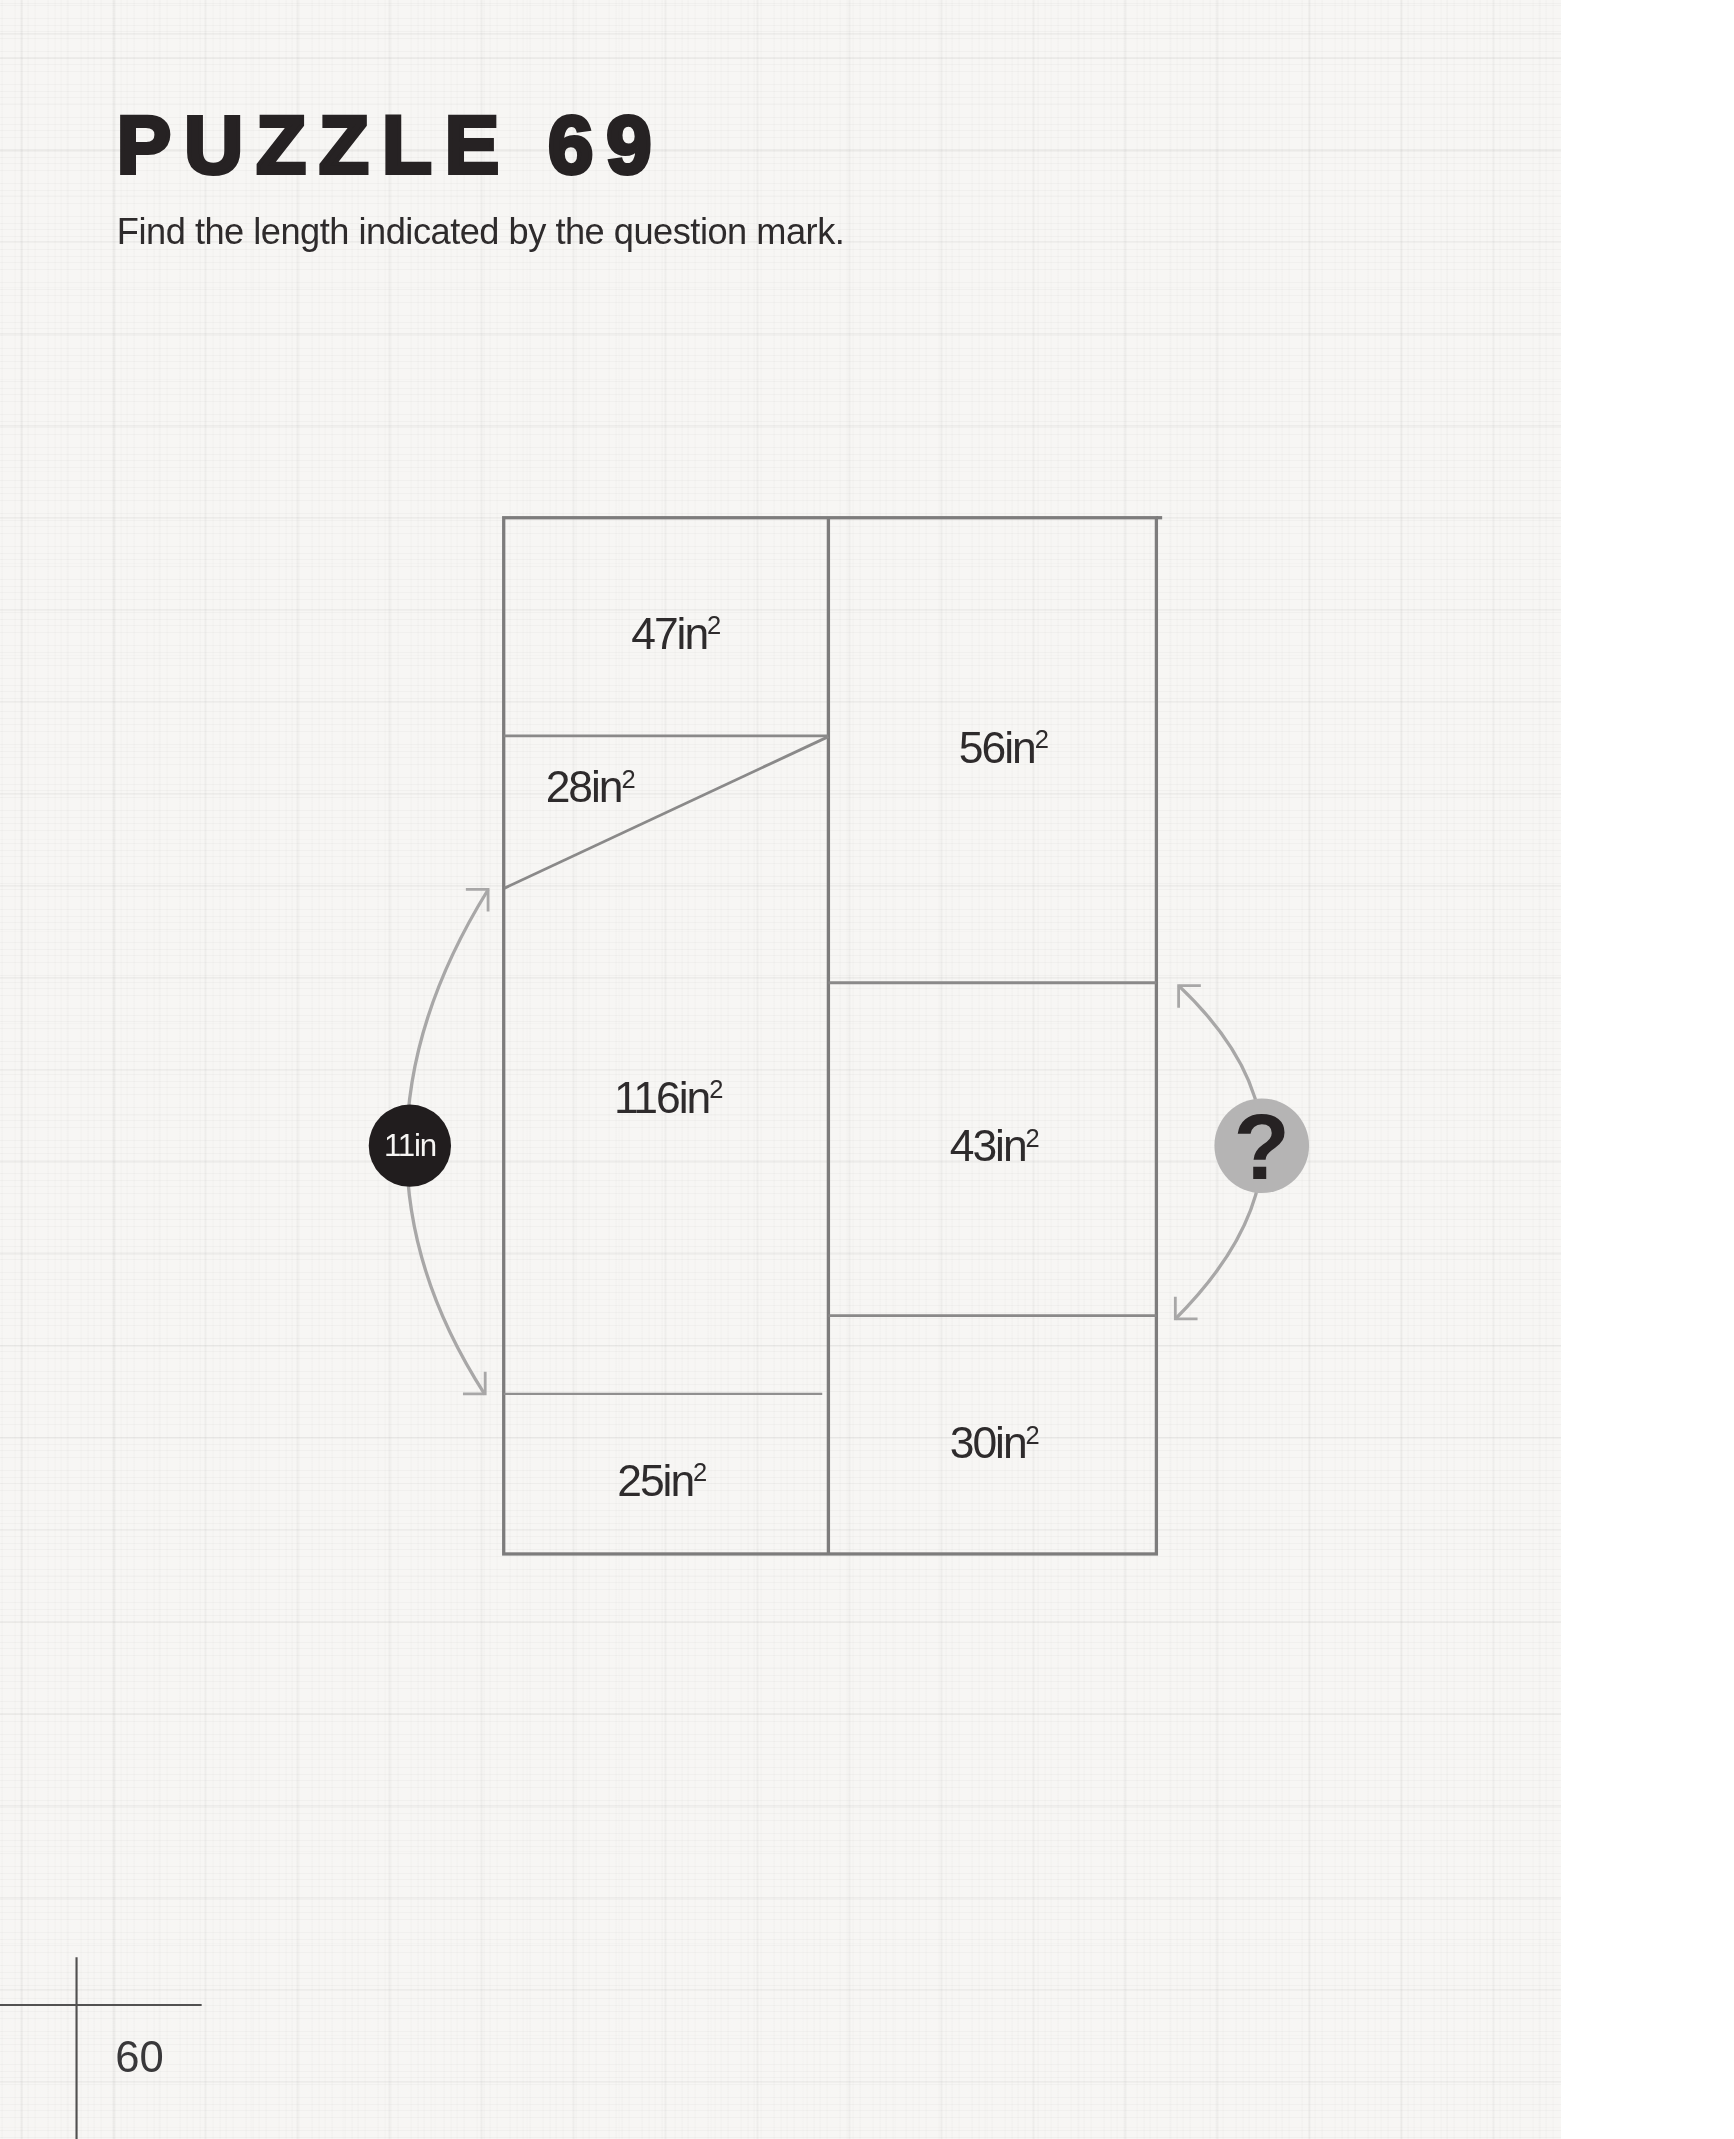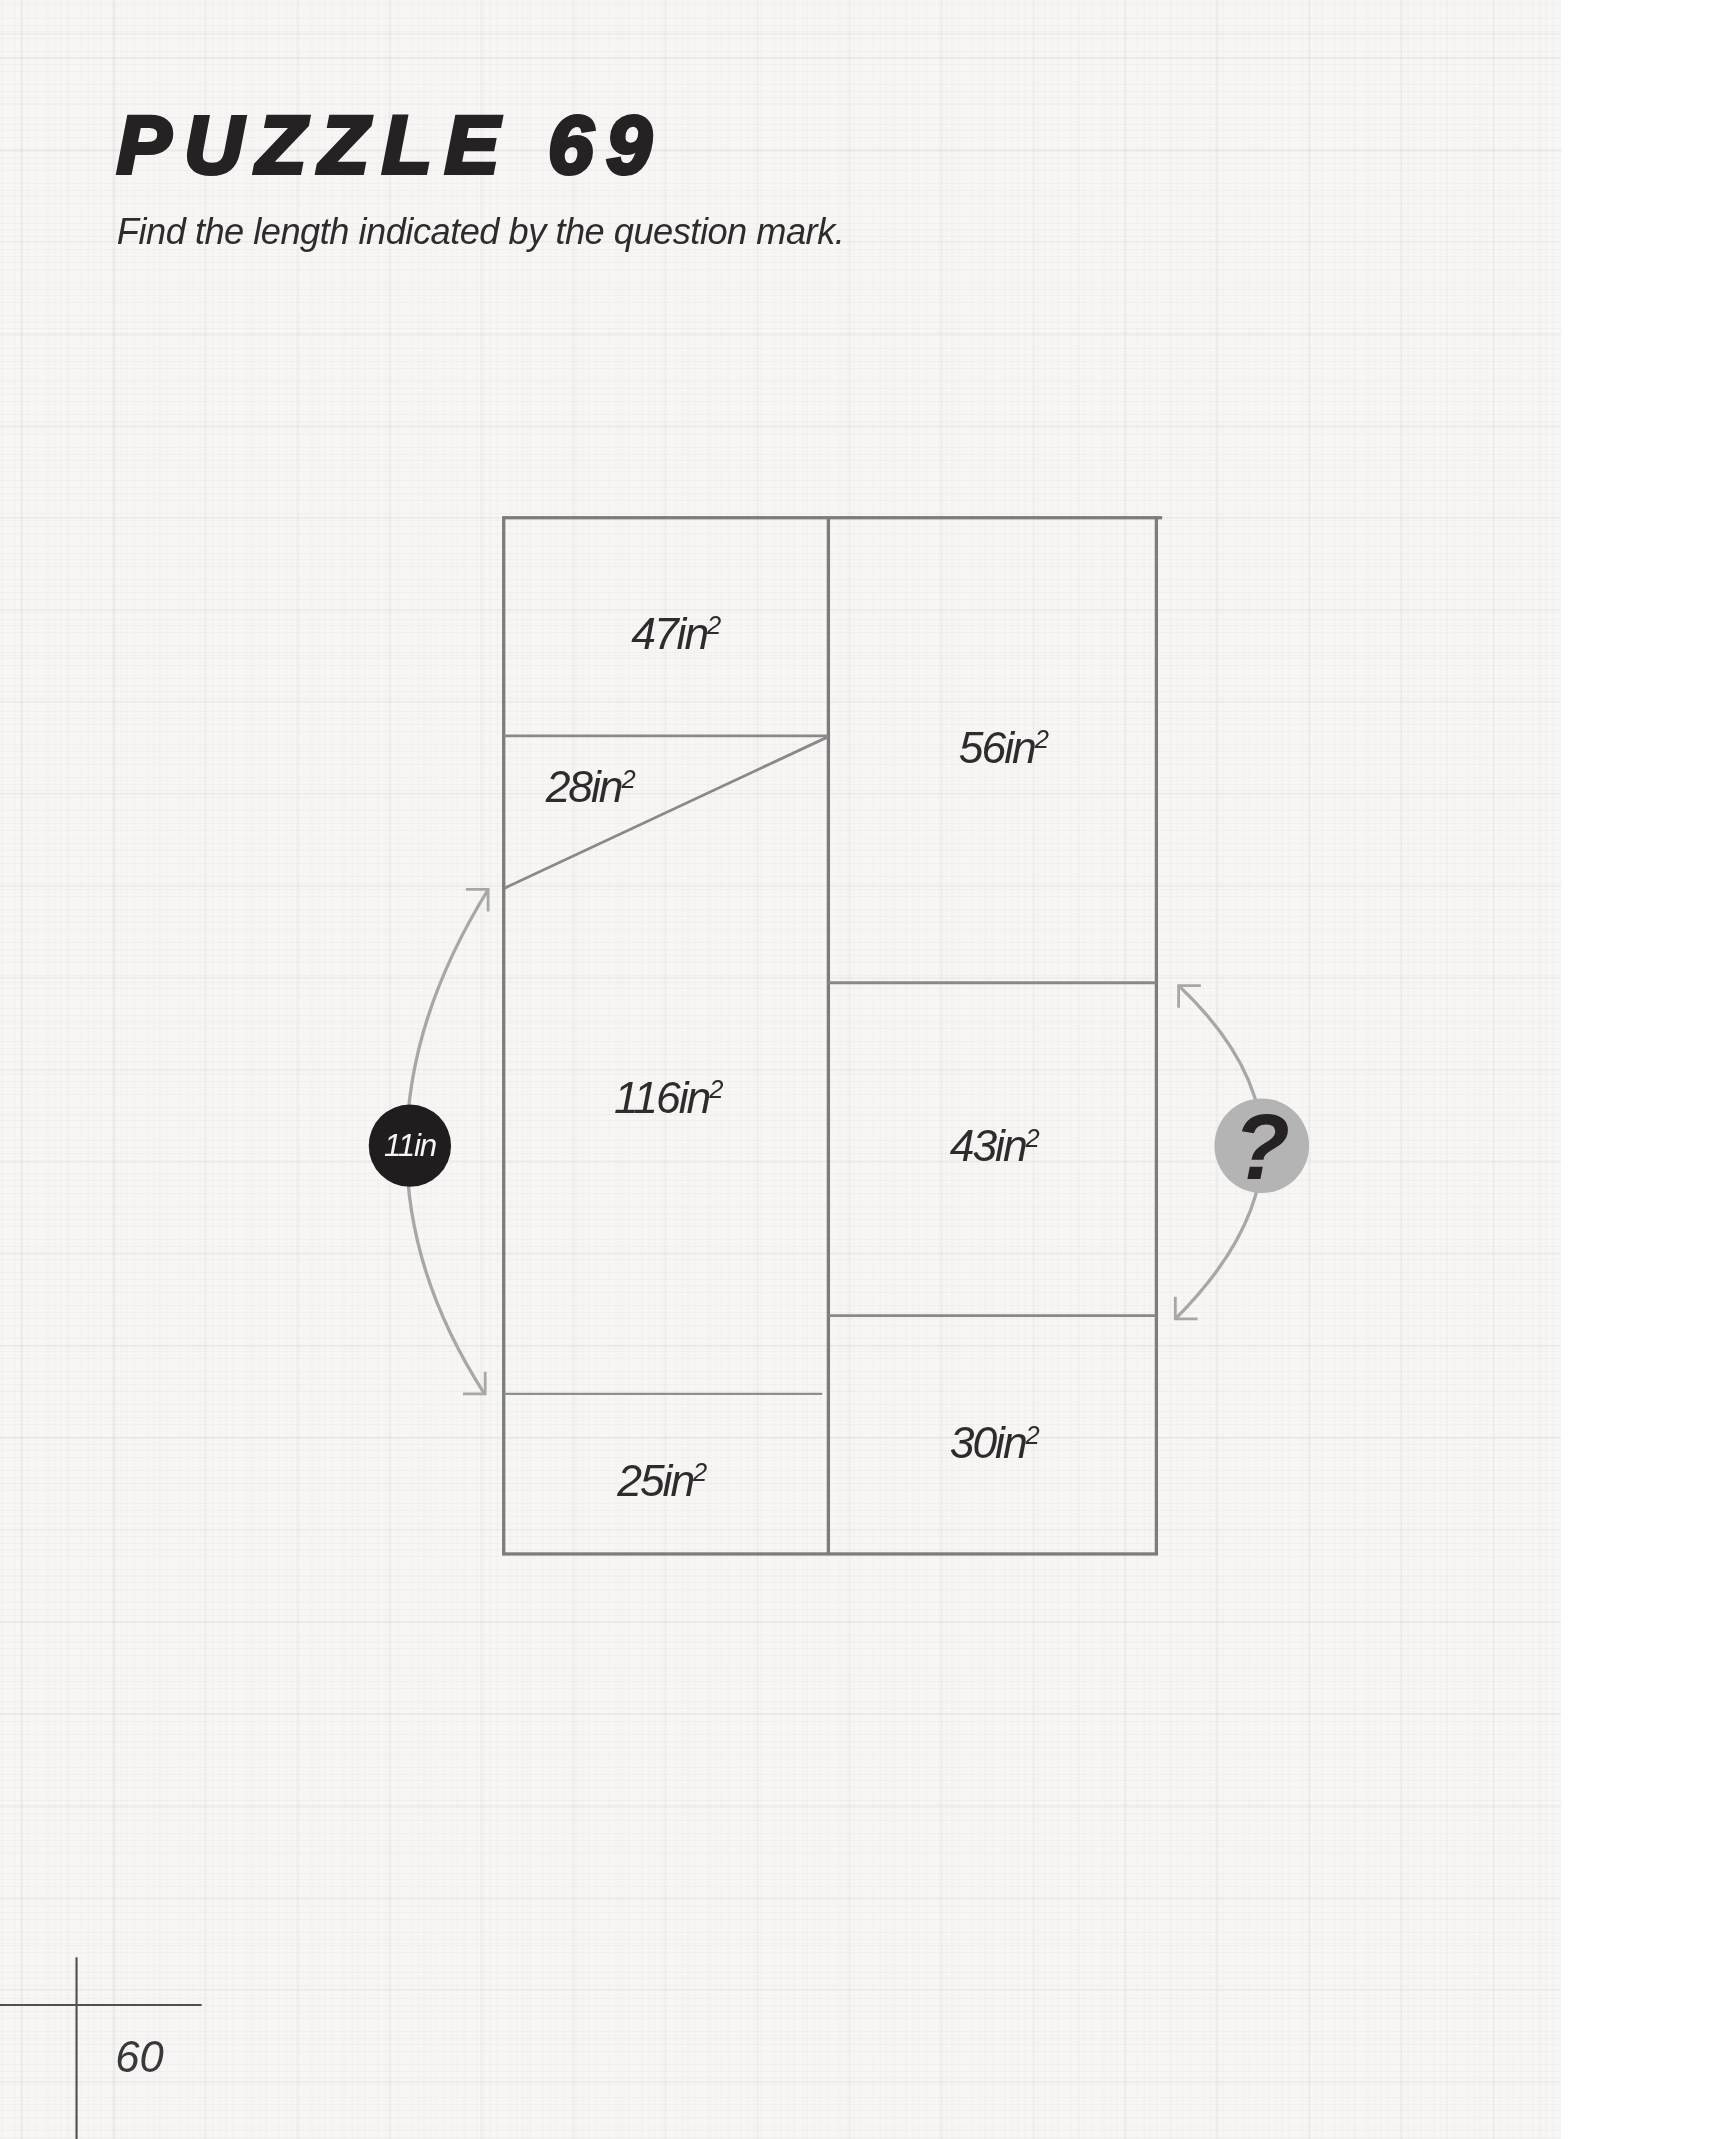--- a/index.html
+++ b/index.html
@@ -10,21 +10,20 @@
     background-color:#f7f6f4;
     background-image:
       repeating-linear-gradient(to right, rgba(110,110,108,0.05) 0 2.5px, rgba(0,0,0,0) 2.5px 92px),
       repeating-linear-gradient(to bottom, rgba(110,110,108,0.05) 0 2.5px, rgba(0,0,0,0) 2.5px 92px),
       repeating-linear-gradient(to right, rgba(110,110,108,0.025) 0 0.8px, rgba(0,0,0,0) 0.8px 46px),
       repeating-linear-gradient(to bottom, rgba(110,110,108,0.025) 0 0.8px, rgba(0,0,0,0) 0.8px 46px),
       repeating-linear-gradient(to right, rgba(110,110,108,0.042) 0 0.8px, rgba(0,0,0,0) 0.8px 6.6px),
       repeating-linear-gradient(to bottom, rgba(110,110,108,0.042) 0 0.8px, rgba(0,0,0,0) 0.8px 6.6px);
     background-position: 20.6px 57px, 20.6px 57px, 20.6px 57px, 20.6px 57px, 1.6px 5px, 1.6px 5px;
     font-family:"Liberation Sans", sans-serif;
-    font-style:italic;
   }
   svg{position:absolute;left:0;top:0;}
 </style>
 </head>
 <body>
 <div class="page">
 <svg width="1735" height="2140" viewBox="0 0 2108 2600">
 
   <text x="142" y="210" font-size="99" font-weight="bold" letter-spacing="15.9" fill="#262223" stroke="#262223" stroke-width="5" stroke-linejoin="miter">PUZZLE 69</text>
 

